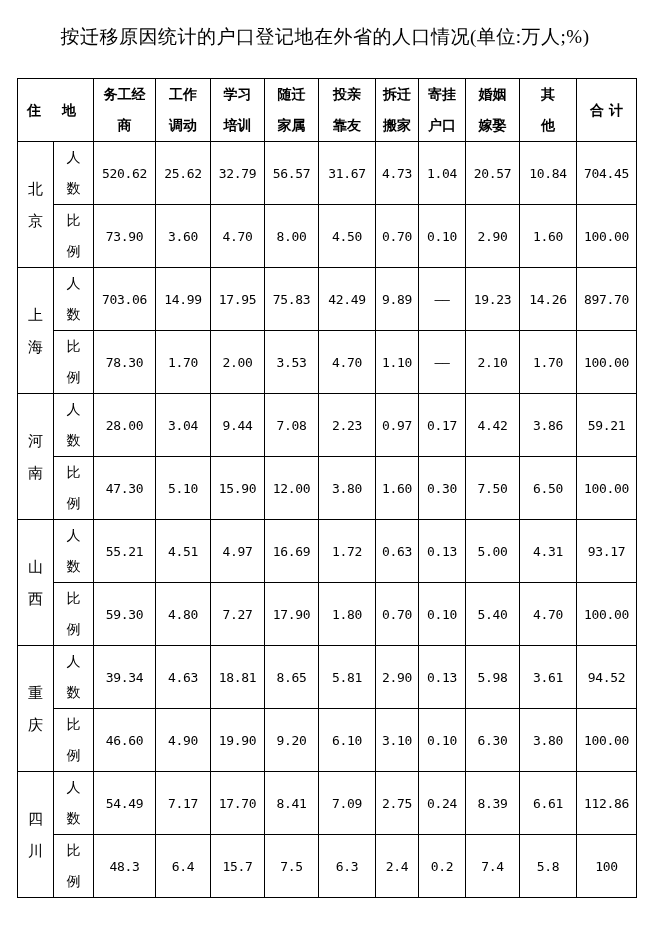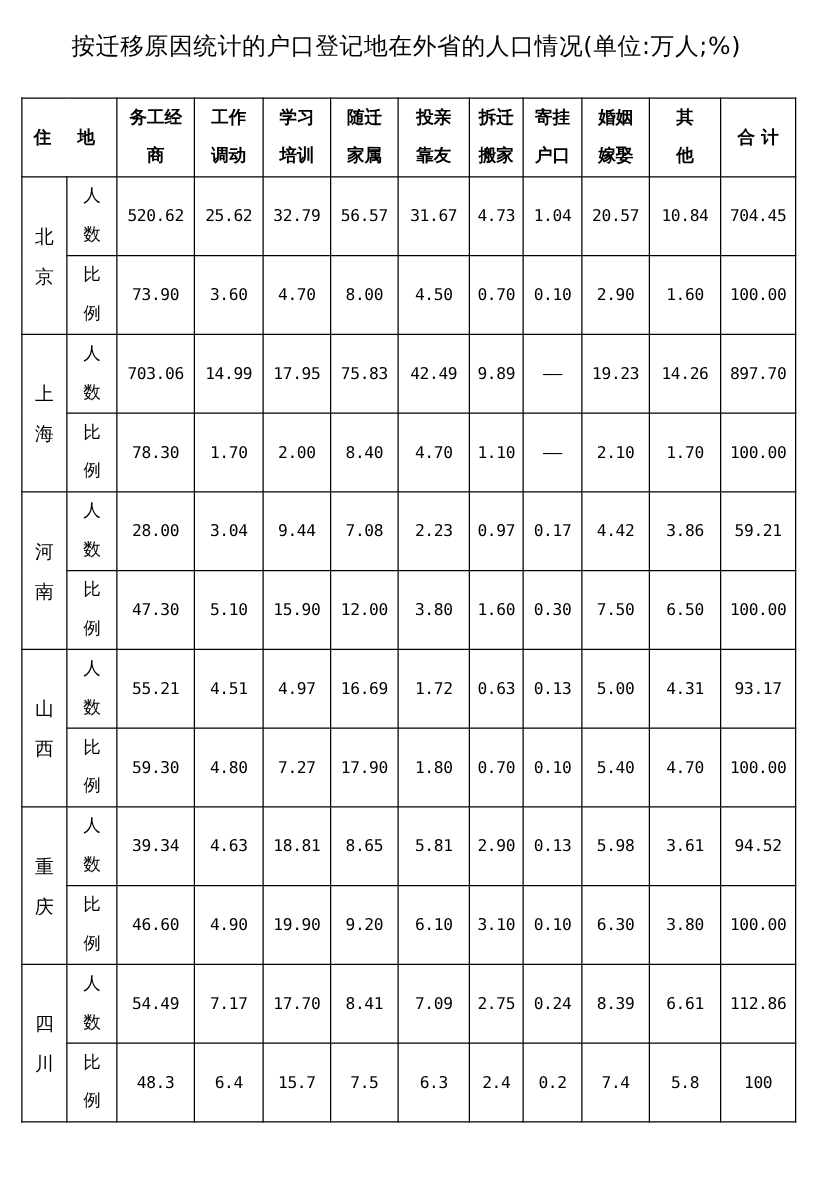--- a/index.html
+++ b/index.html
@@ -1,17 +1,17 @@
 <!DOCTYPE html>
 <html><head>
 <meta charset="utf-8">
 <style>
   html, body { margin:0; padding:0; background:#ffffff; }
   body { width:650px; height:952px; position:relative; font-family:"DejaVu Sans", sans-serif; color:#000; }
-  .title { position:absolute; left:0; top:24px; width:650px; text-align:center; font-size:19px; letter-spacing:0.5px; white-space:nowrap; }
+  .title { position:absolute; left:0; top:24px; width:650px; text-align:center; font-size:19px; letter-spacing:0.5px; white-space:nowrap;font-family:Liberation Serif, serif; }
   table { position:absolute; left:17px; top:78px; border-collapse:collapse; table-layout:fixed; }
   td, th { border:1px solid #000; padding:0; text-align:center; vertical-align:middle; font-weight:normal; font-size:14px; }
   th { height:62px; line-height:31px;font-weight:bold; }
   td { height:62px; }
   .num { font-family:"DejaVu Sans Mono", monospace; font-size:13px; letter-spacing:-0.3px; }
   .prov { font-size:15px; line-height:32px; }
   .lab { line-height:31px; font-size:14px; }
   .hdr-loc { letter-spacing:8px; }
 </style>
 </head>
@@ -89,21 +89,21 @@
         <td class="num">——</td>
         <td class="num">19.23</td>
         <td class="num">14.26</td>
         <td class="num">897.70</td>
       </tr>
       <tr>
         <td class="lab"><span>比</span><br><span>例</span></td>
         <td class="num">78.30</td>
         <td class="num">1.70</td>
         <td class="num">2.00</td>
-        <td class="num">8.40</td>
+        <td class="num">3.53</td>
         <td class="num">4.70</td>
         <td class="num">1.10</td>
         <td class="num">——</td>
         <td class="num">2.10</td>
         <td class="num">1.70</td>
         <td class="num">100.00</td>
       </tr>
       <tr>
         <td rowspan="2" class="prov"><span>河</span><br><span>南</span></td>
         <td class="lab"><span>人</span><br><span>数</span></td>

